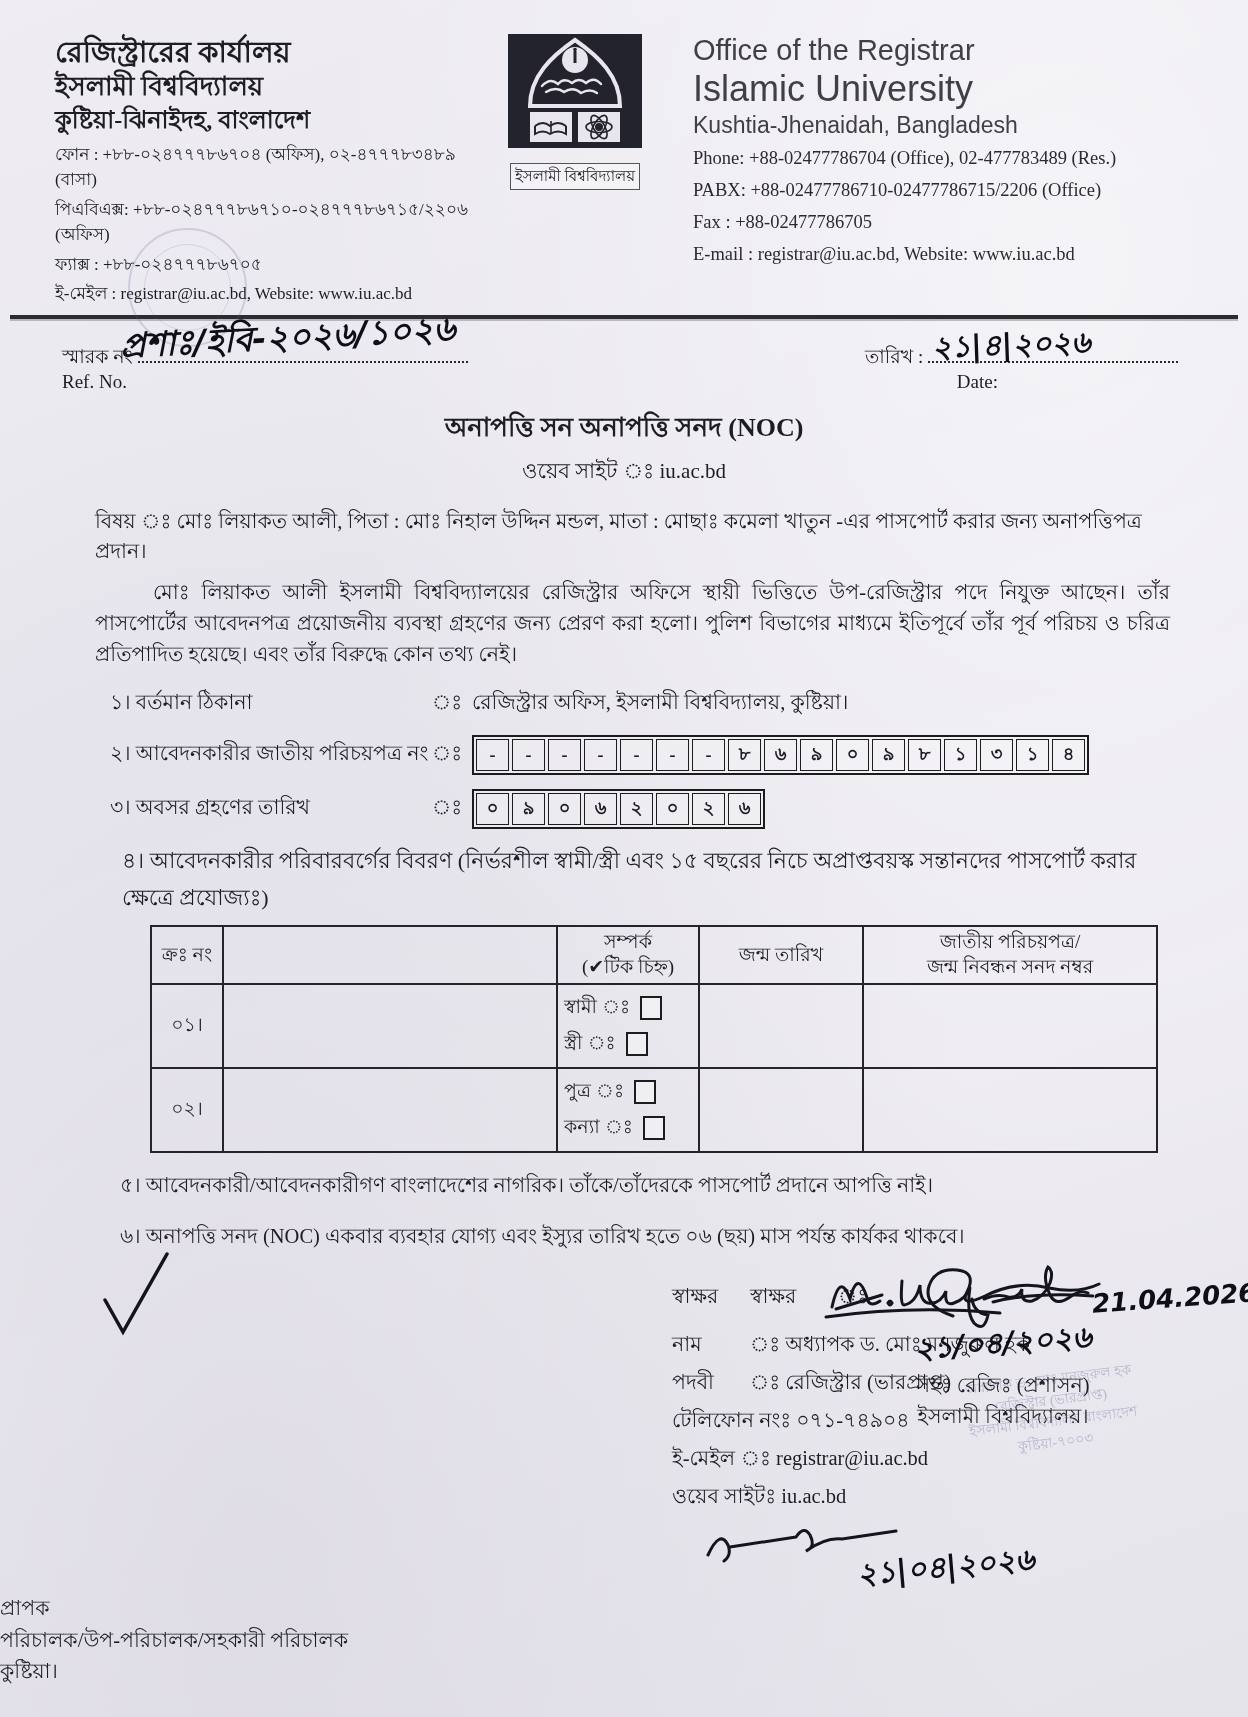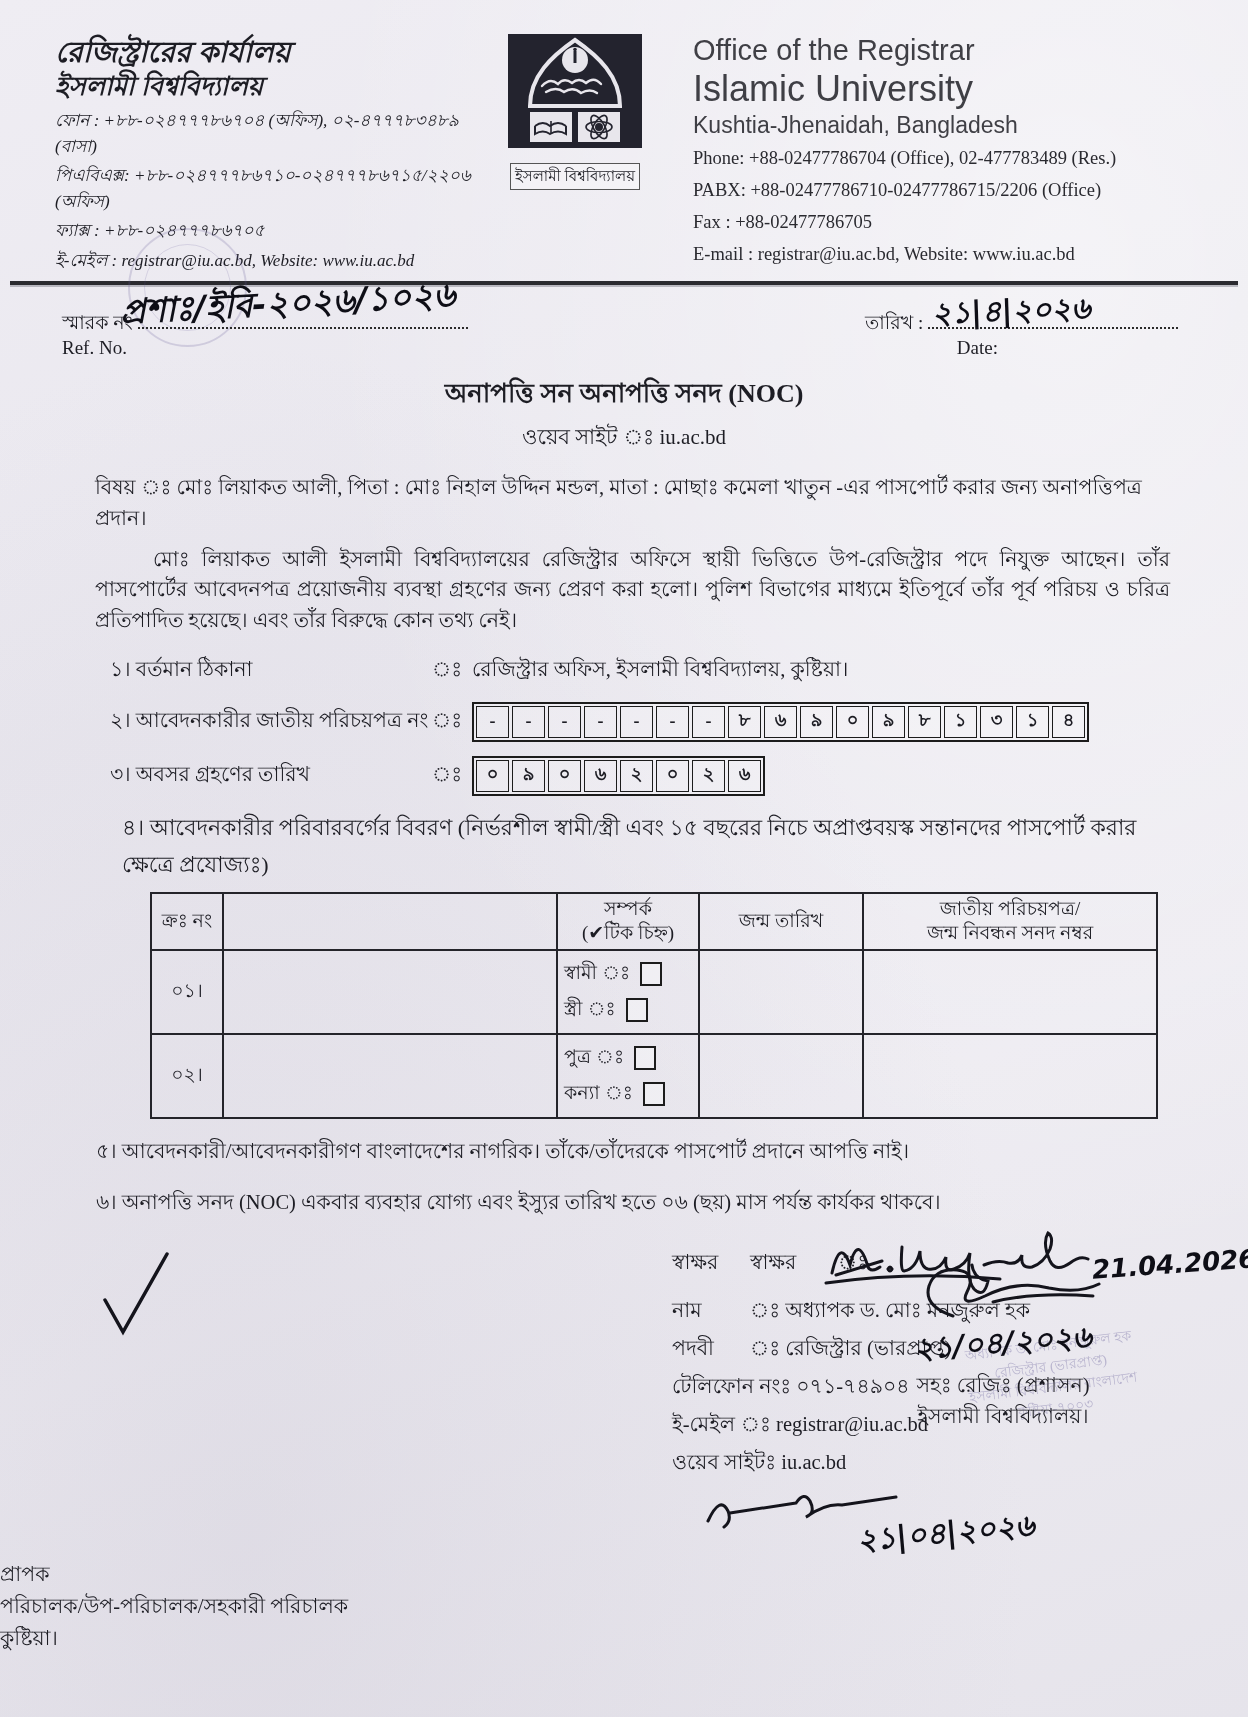--- a/index.html
+++ b/index.html
@@ -11,21 +11,21 @@
     background:
       radial-gradient(ellipse at 20% 90%, rgba(200,196,210,.35), transparent 55%),
       radial-gradient(ellipse at 85% 15%, rgba(255,255,255,.5), transparent 50%),
       linear-gradient(160deg,#efedf3 0%,#e9e7ee 35%,#edebf1 65%,#e6e4eb 100%);
     font-family:"Liberation Serif", serif;
     color:#1d1d24;
     overflow:hidden;
   }
   
   .hdr{display:flex; padding:34px 58px 6px 55px;}
-  .hdr-left{width:430px;font-style:italic;}
+  .hdr-left{width:430px;}
   .hl1{font-size:29px;font-weight:bold;line-height:1.25;}
   .hl2{font-size:26px;font-weight:bold;line-height:1.3;}
   .hl3{font-size:24px;font-weight:bold;line-height:1.4;}
   .hcontact{font-size:17px;line-height:1.5;margin-top:4px;}
   .hdr-logo{width:180px;text-align:center;}
   .logo-caption{font-size:15px;margin-top:3px;border:1px solid #555;display:inline-block;padding:0 4px;background:rgba(255,255,255,.3);}
   .hdr-right{flex:1;padding-left:28px;}
   .hr1{font-family:"Liberation Sans",sans-serif;font-size:29px;color:#3f3f45;line-height:1.15;}
   .hr2{font-family:"Liberation Sans",sans-serif;font-size:36px;color:#3f3f45;line-height:1.2;}
   .hr3{font-family:"Liberation Sans",sans-serif;font-size:23px;color:#3f3f45;line-height:1.3;}
@@ -55,21 +55,21 @@
   .boxstrip{display:inline-flex;border:2.5px solid #1c1c1c;padding:2px;gap:3px;background:rgba(255,255,255,.2);}
   .dbox{width:31px;height:30px;border:1.5px solid #1c1c1c;display:flex;align-items:center;justify-content:center;font-size:18px;font-weight:bold;}
   .item4{padding:14px 60px 0 110px;font-size:22px;margin-left:12px;}
   
   table.fam{border-collapse:collapse;margin:8px 0 0 150px;background:transparent;}
   table.fam th, table.fam td{border:2.5px solid #24242a;font-size:19px;font-weight:normal;padding:3px 6px;vertical-align:middle;}
   table.fam th{text-align:center;line-height:1.3;}
   .relcell div{display:flex;align-items:center;gap:10px;margin:4px 0;}
   .cb{display:inline-block;width:18px;height:20px;border:2px solid #1c1c1c;background:rgba(255,255,255,.35);}
   
-  .noteitem{padding-left:96px;margin-top:17px;font-size:20.5px;}
+  .noteitem{padding-left:120px;margin-top:17px;font-size:20.5px;}
   
   .sigblock{margin:26px 0 0 672px;font-size:20.5px;position:relative;width:520px;}
   .sigrow{display:flex;margin-top:4px;}
   .sigrow .sl1{width:78px;}
   .sigrow .sl2{width:88px;}
   .sigline{position:relative;height:44px;}
   .sig-svg{position:absolute;left:150px;top:-26px;}
   .sig-date{position:absolute;left:420px;top:2px;font-size:26px;transform:rotate(-4deg);}
   .sig2wrap{position:relative;height:64px;margin-top:4px;}
   .sig2-svg{position:absolute;left:28px;top:2px;}
@@ -88,20 +88,21 @@
 </style>
 </head>
 <body>
 
 <div class="page">
 
   <div class="hdr">
     <div class="hdr-left">
       <div class="hl1">রেজিস্ট্রারের কার্যালয়</div>
       <div class="hl2">ইসলামী বিশ্ববিদ্যালয়</div>
+      <div class="hl3">কুষ্টিয়া-ঝিনাইদহ, বাংলাদেশ</div>
       <div class="hcontact">ফোন : +৮৮-০২৪৭৭৭৮৬৭০৪ (অফিস), ০২-৪৭৭৭৮৩৪৮৯ (বাসা)</div>
       <div class="hcontact">পিএবিএক্স: +৮৮-০২৪৭৭৭৮৬৭১০-০২৪৭৭৭৮৬৭১৫/২২০৬ (অফিস)</div>
       <div class="hcontact">ফ্যাক্স : +৮৮-০২৪৭৭৭৮৬৭০৫</div>
       <div class="hcontact">ই-মেইল : registrar@iu.ac.bd,  Website: www.iu.ac.bd</div>
     </div>
     <div class="hdr-logo">
       <svg width="150" height="122" viewBox="0 0 150 122">
         <rect x="8" y="0" width="134" height="114" fill="#23232e"></rect>
         <path d="M75 6 C 52 22, 30 42, 30 72 L 120 72 C 120 42, 98 22, 75 6 Z" fill="none" stroke="#e8e6ec" stroke-width="4"></path>
         <circle cx="75" cy="26" r="13" fill="#e8e6ec"></circle>

